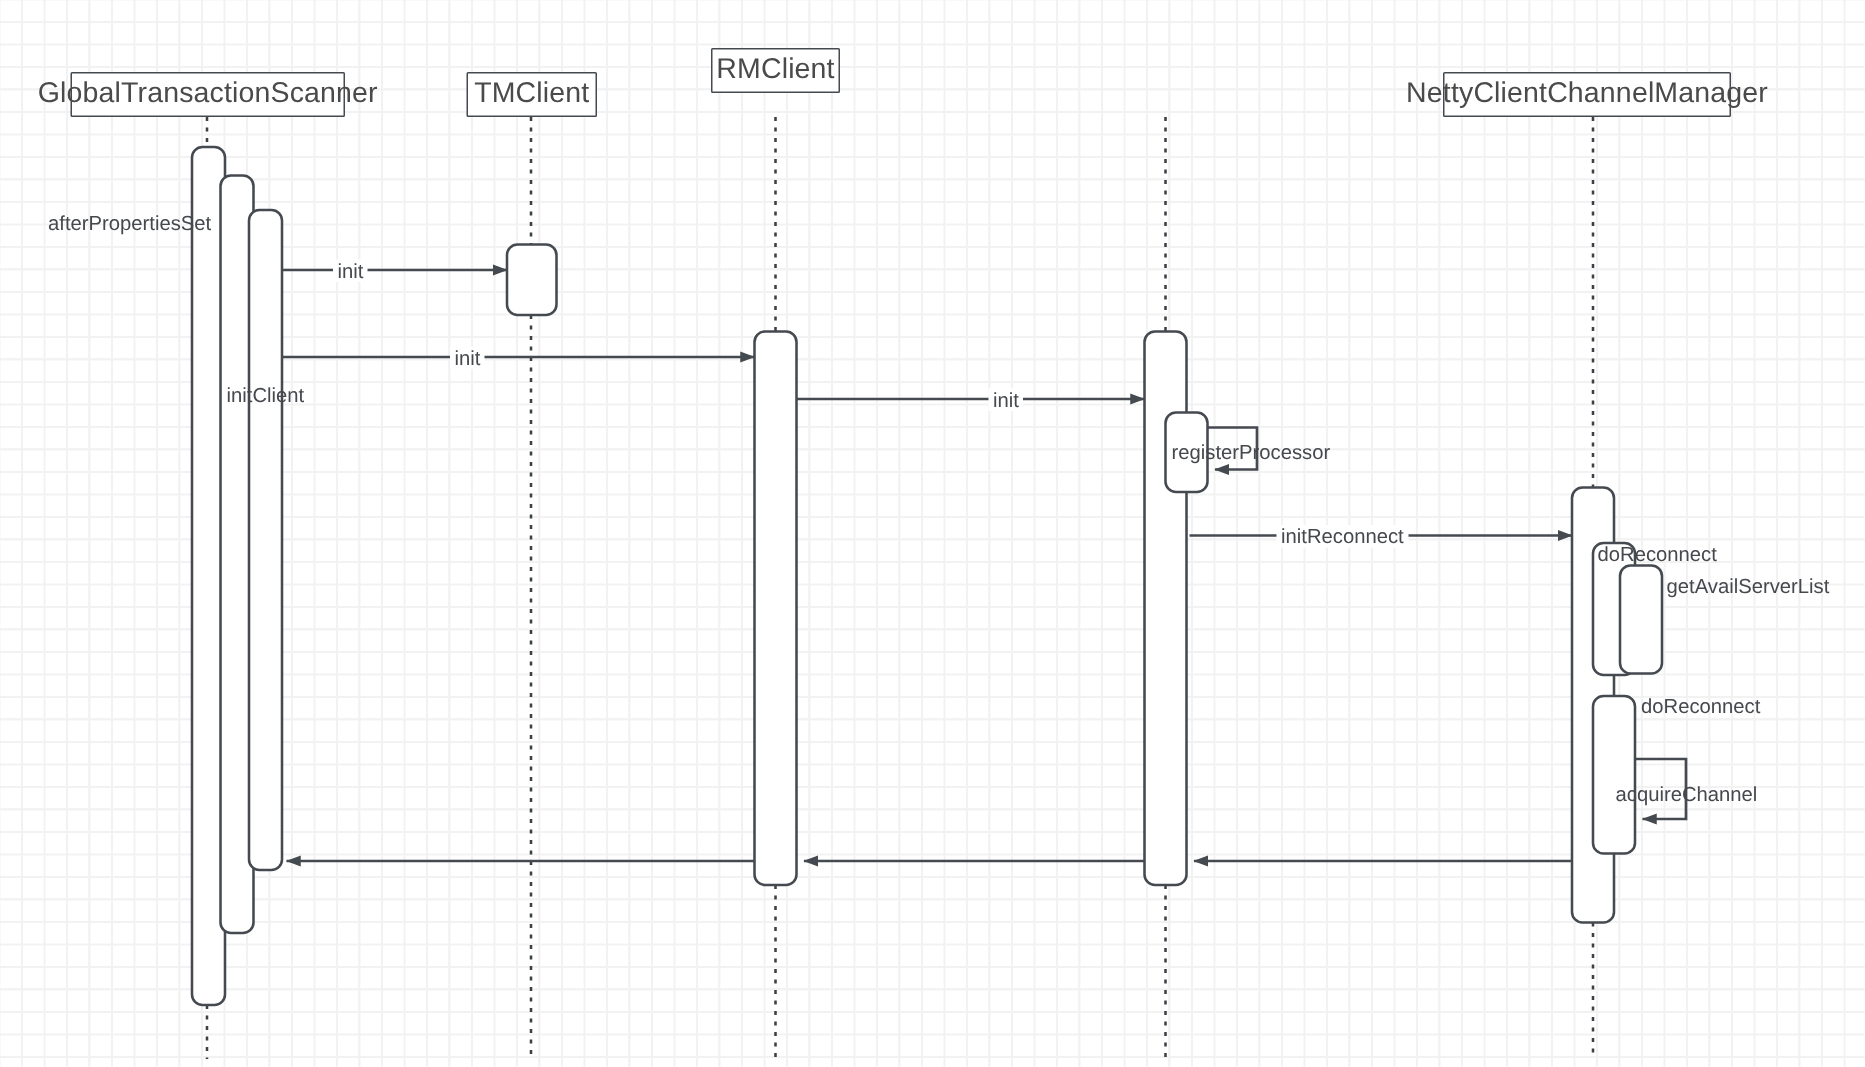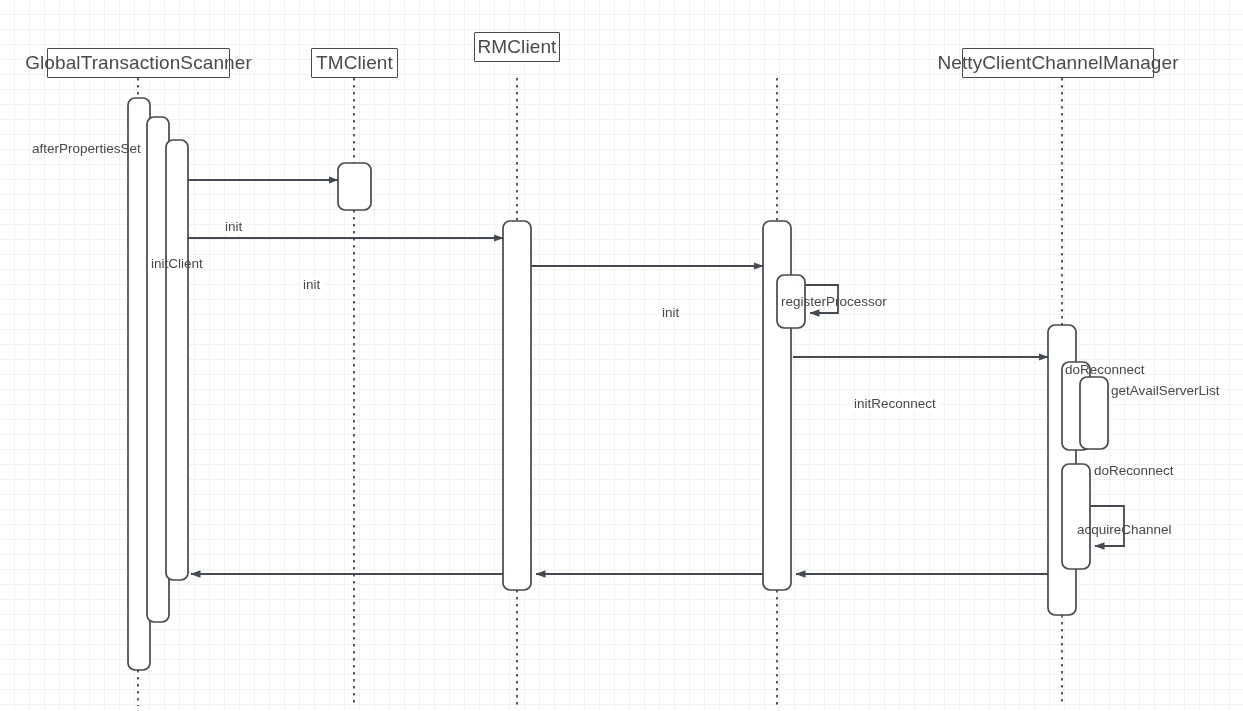--- a/index.html
+++ b/index.html
@@ -39,21 +39,20 @@
     position:absolute;
     font-size:13.5px;
     color:#45484d;
     white-space:nowrap;
     background:transparent;
     line-height:15px;
   }
   .msg-label.onwhite{
     background:#ffffff;
     padding:0 3px;
-    margin-top:46px;
   }
 </style>
 </head>
 <body>
 
 <div id="canvas">
 
   <svg id="diagram" xmlns="http://www.w3.org/2000/svg" viewBox="0 0 1243 711">
     <defs>
       <marker id="arrowFilled" markerWidth="10" markerHeight="8" refX="9.5" refY="4" orient="auto" markerUnits="userSpaceOnUse">

